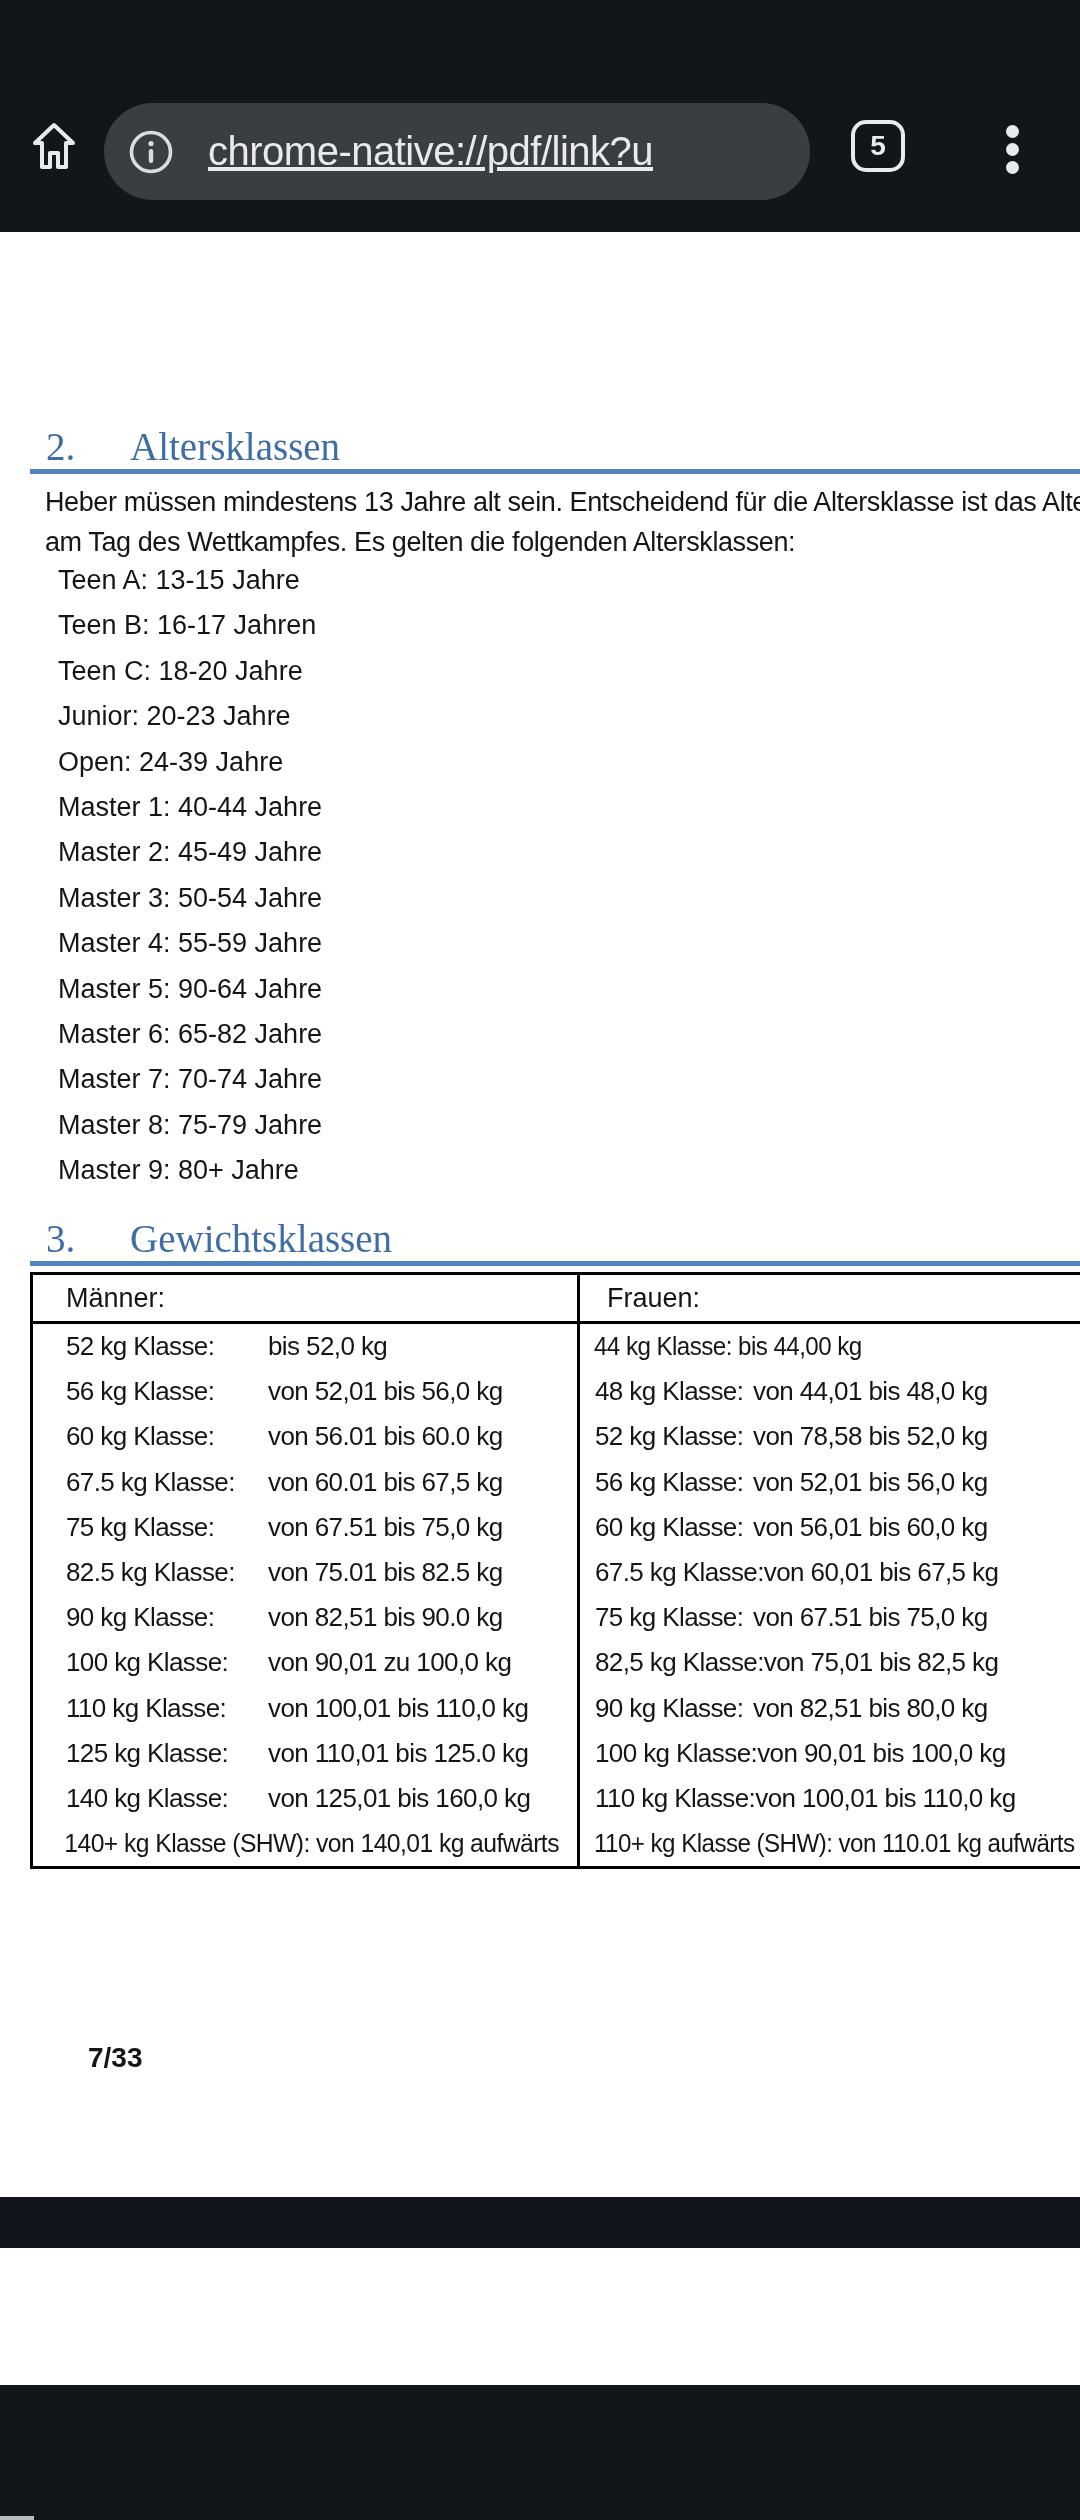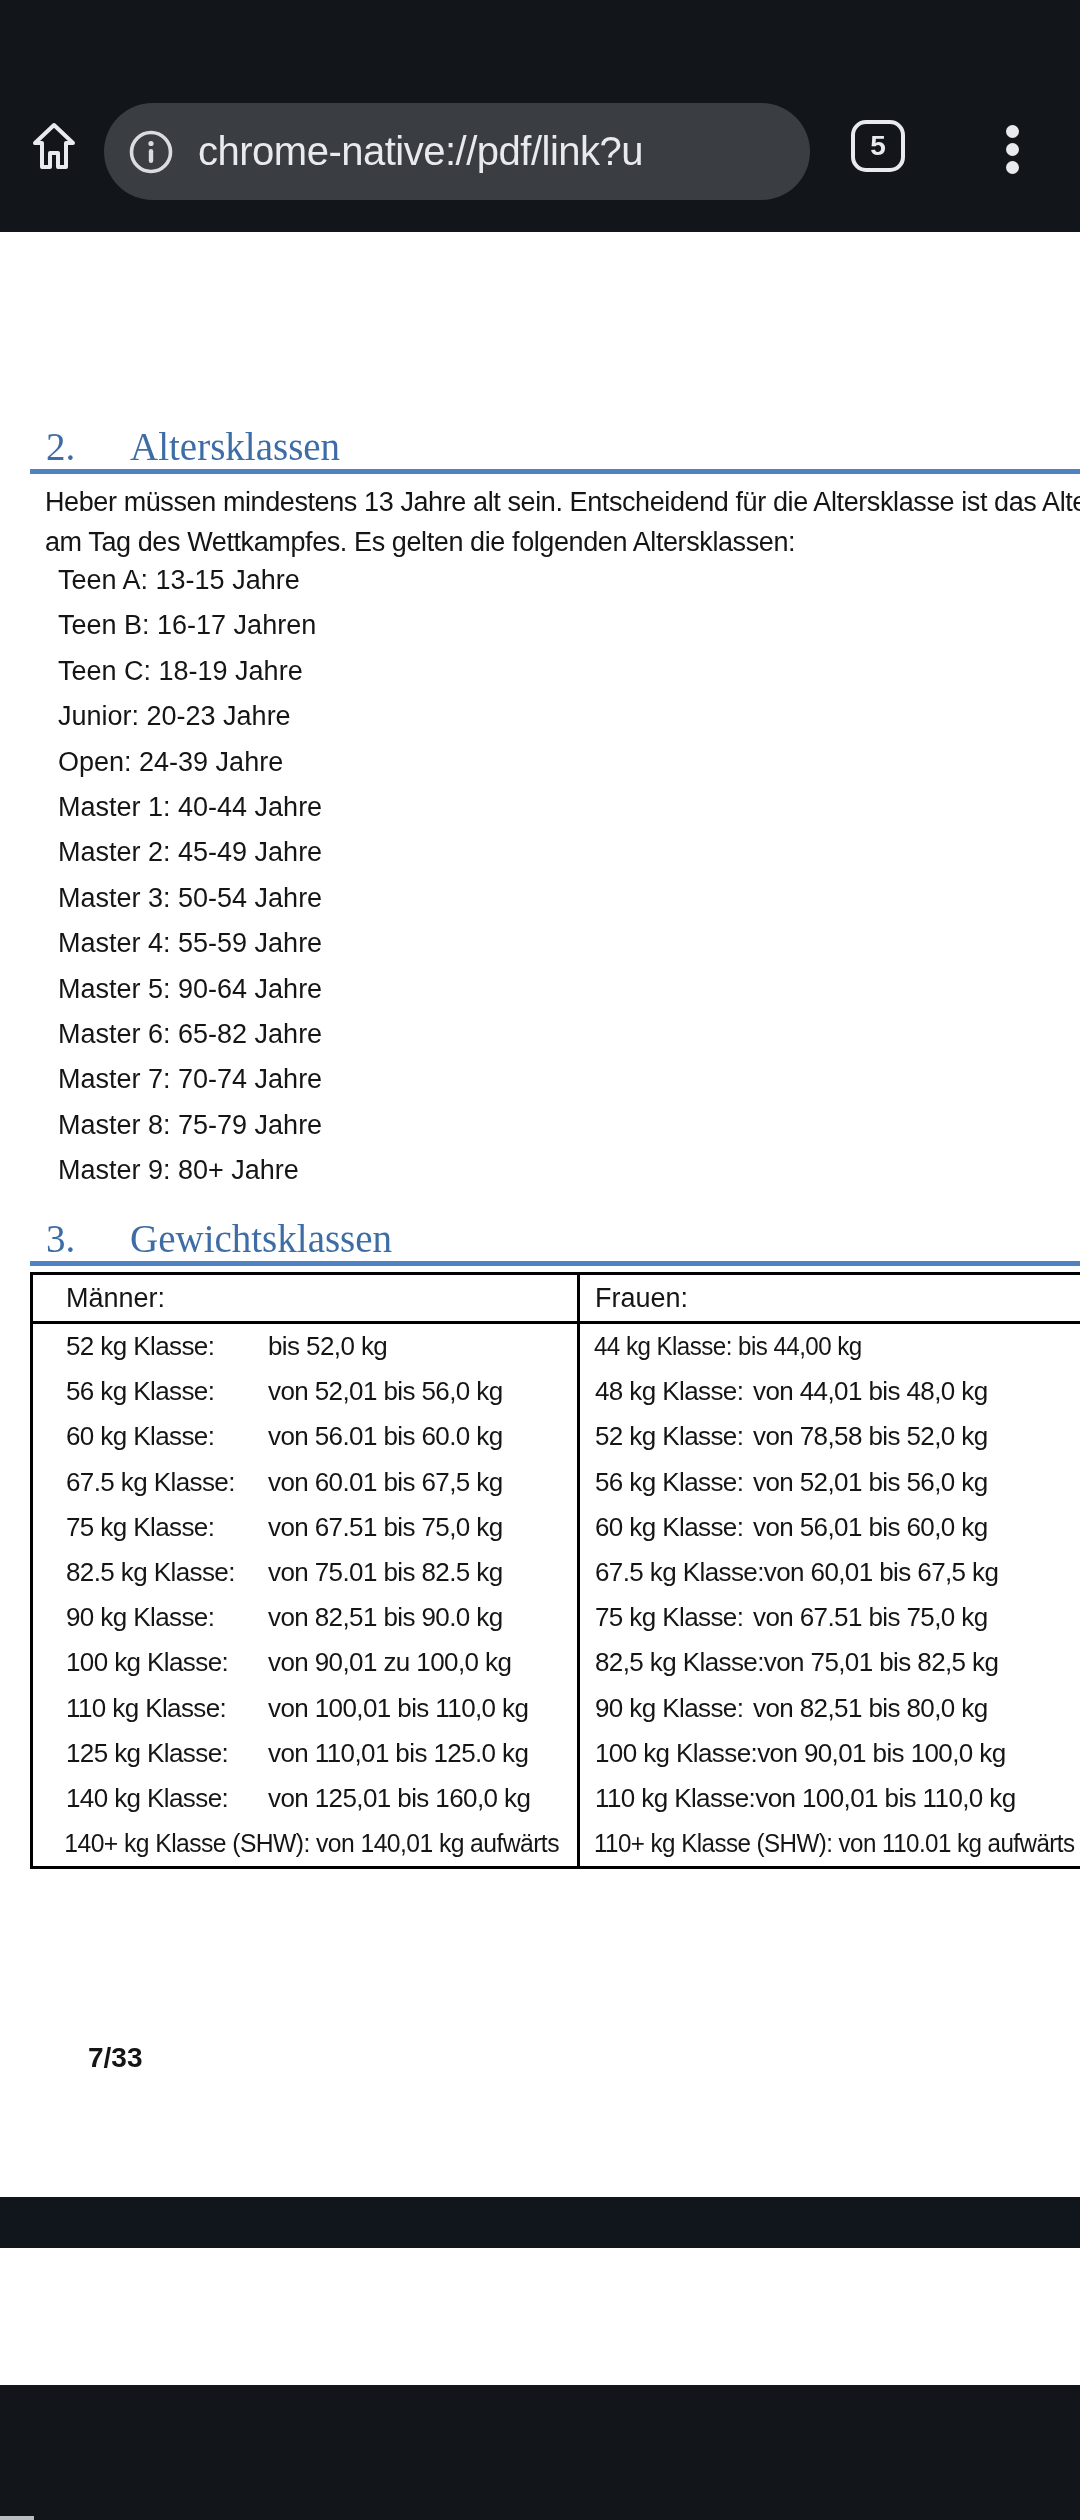--- a/index.html
+++ b/index.html
@@ -7,21 +7,21 @@
     position:relative;width:1080px;height:2520px;overflow:hidden;
     background:#ffffff;font-family:"Liberation Sans",sans-serif;color:#151515;
   }
   
   .topbar{position:absolute;left:0;top:0;width:1080px;height:232px;background:#121519;}
   .home-btn{position:absolute;left:28px;top:116px;width:52px;height:62px;display:flex;align-items:center;justify-content:center;}
   .pill{
     position:absolute;left:104px;top:103px;width:706px;height:97px;border-radius:49px;
     background:#3a3d42;display:flex;align-items:center;padding-left:24px;box-sizing:border-box;overflow:hidden;
   }
-  .url-text{margin-left:24px;font-size:40px;color:#e8eaed;white-space:nowrap;letter-spacing:-0.5px;}
+  .url-text{margin-left:34px;font-size:40px;color:#e8eaed;white-space:nowrap;letter-spacing:-0.5px;text-decoration:underline;}
   .tabbox{
     position:absolute;left:851px;top:120px;width:54px;height:52px;border:4.5px solid #e8eaed;border-radius:15px;
     box-sizing:border-box;display:flex;align-items:center;justify-content:center;
     color:#e8eaed;font-size:28px;font-weight:bold;
   }
   .dots{position:absolute;left:1006px;top:125px;display:flex;flex-direction:column;gap:5px;}
   .dots i{width:13px;height:13px;border-radius:50%;background:#e8eaed;display:block;}
   
   .h2{
     position:absolute;left:46px;display:flex;align-items:baseline;
@@ -36,21 +36,21 @@
   
   .wtable{
     position:absolute;left:30px;top:1272px;width:1050px;display:flex;
     border-top:3px solid #000;border-left:3px solid #000;border-bottom:3px solid #000;box-sizing:border-box;
   }
   .wcol{box-sizing:border-box;}
   .wcol.left{width:547px;border-right:3px solid #000;}
   .wcol.right{flex:1;min-width:0;overflow:hidden;}
   .th{height:46px;border-bottom:3px solid #000;display:flex;align-items:center;font-size:27px;}
   .wcol.left .th{padding-left:33px;}
-  .wcol.right .th{padding-left:15px;}
+  .wcol.right .th{padding-left:27px;}
   .trow{height:45.2px;display:flex;align-items:center;font-size:26px;letter-spacing:-0.6px;white-space:nowrap;}
   .wcol.left .trow{padding-left:33px;}
   .wcol.right .trow{padding-left:15px;}
   .wcol.left .tlabel{display:inline-block;min-width:202px;}
   .wcol.right .tlabel{display:inline-block;min-width:158px;}
   .trow.single{transform:scaleX(0.95);transform-origin:0 50%;}
   .wcol.right .trow.single{transform:scaleX(0.93);}
   
   .pagenum{position:absolute;left:0;top:2042px;width:1080px;box-sizing:border-box;padding-left:88px;
     font-size:28px;font-weight:bold;}
@@ -94,21 +94,21 @@
   <div class="hrule" style="top:469px;"></div>
 
   <div class="para">
     <div>Heber müssen mindestens 13 Jahre alt sein. Entscheidend für die Altersklasse ist das Alter des Heb</div>
     <div>am Tag des Wettkampfes. Es gelten die folgenden Altersklassen:</div>
   </div>
 
   <div class="agelist">
       <div class="age-item">Teen A: 13-15 Jahre</div>
       <div class="age-item">Teen B: 16-17 Jahren</div>
-      <div class="age-item">Teen C: 18-19 Jahre</div>
+      <div class="age-item">Teen C: 18-20 Jahre</div>
       <div class="age-item">Junior: 20-23 Jahre</div>
       <div class="age-item">Open: 24-39 Jahre</div>
       <div class="age-item">Master 1: 40-44 Jahre</div>
       <div class="age-item">Master 2: 45-49 Jahre</div>
       <div class="age-item">Master 3: 50-54 Jahre</div>
       <div class="age-item">Master 4: 55-59 Jahre</div>
       <div class="age-item">Master 5: 90-64 Jahre</div>
       <div class="age-item">Master 6: 65-82 Jahre</div>
       <div class="age-item">Master 7: 70-74 Jahre</div>
       <div class="age-item">Master 8: 75-79 Jahre</div>

